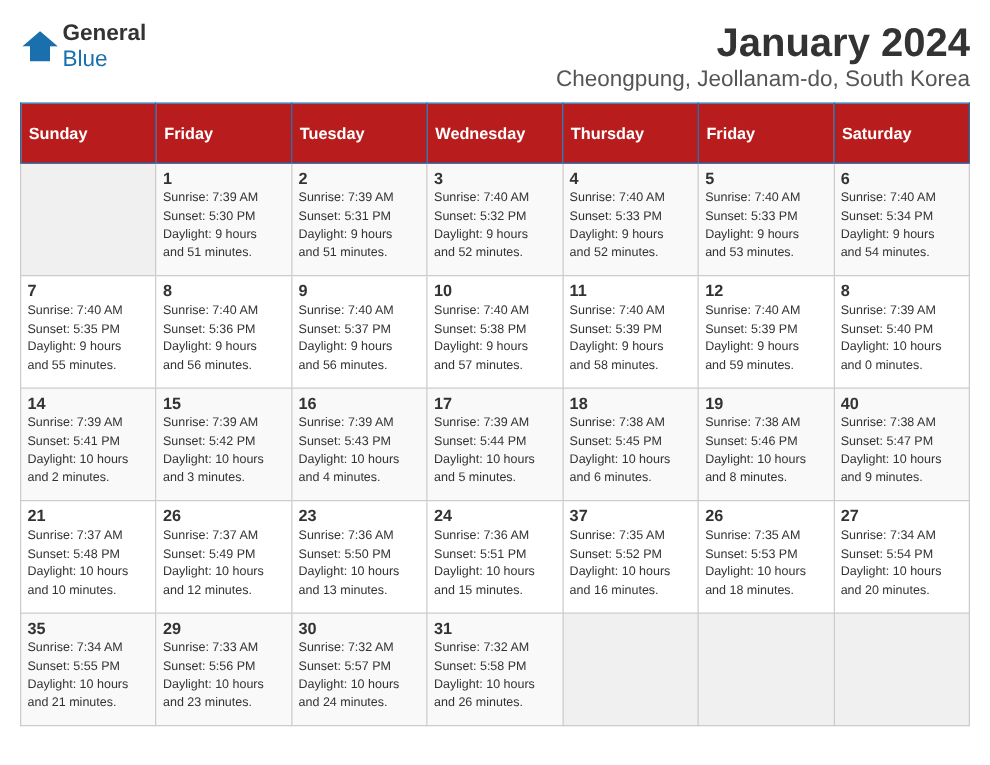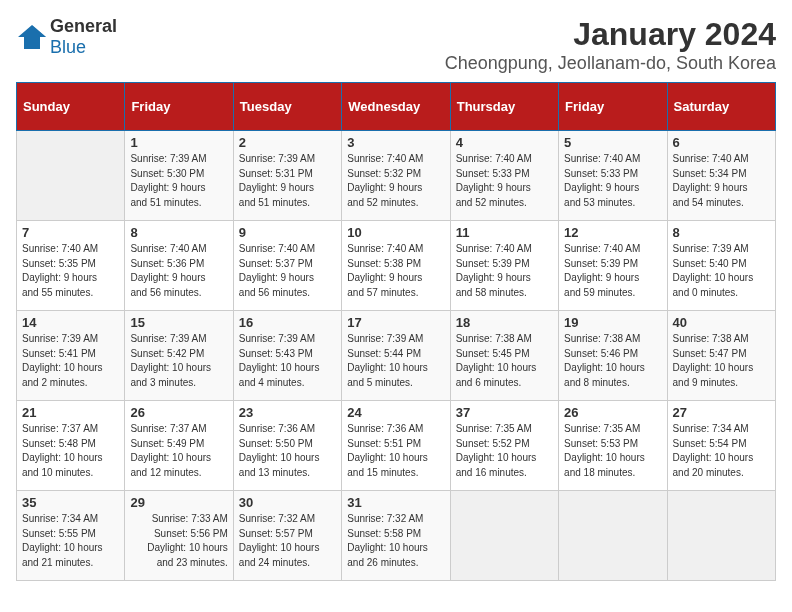--- a/index.html
+++ b/index.html
@@ -318,21 +318,21 @@
       <tr>
         <td>
           <span class="day-num">35</span>
           <div class="day-info" style="white-space: pre-line;">Sunrise: 7:34 AM
 Sunset: 5:55 PM
 Daylight: 10 hours
 and 21 minutes.</div>
         </td>
         <td>
           <span class="day-num">29</span>
-          <div class="day-info" style="white-space: pre-line; text-align: right;">Sunrise: 7:33 AM
+          <div class="day-info" style="white-space: pre-line;">Sunrise: 7:33 AM
 Sunset: 5:56 PM
 Daylight: 10 hours
 and 23 minutes.</div>
         </td>
         <td>
           <span class="day-num">30</span>
           <div class="day-info" style="white-space: pre-line;">Sunrise: 7:32 AM
 Sunset: 5:57 PM
 Daylight: 10 hours
 and 24 minutes.</div>

